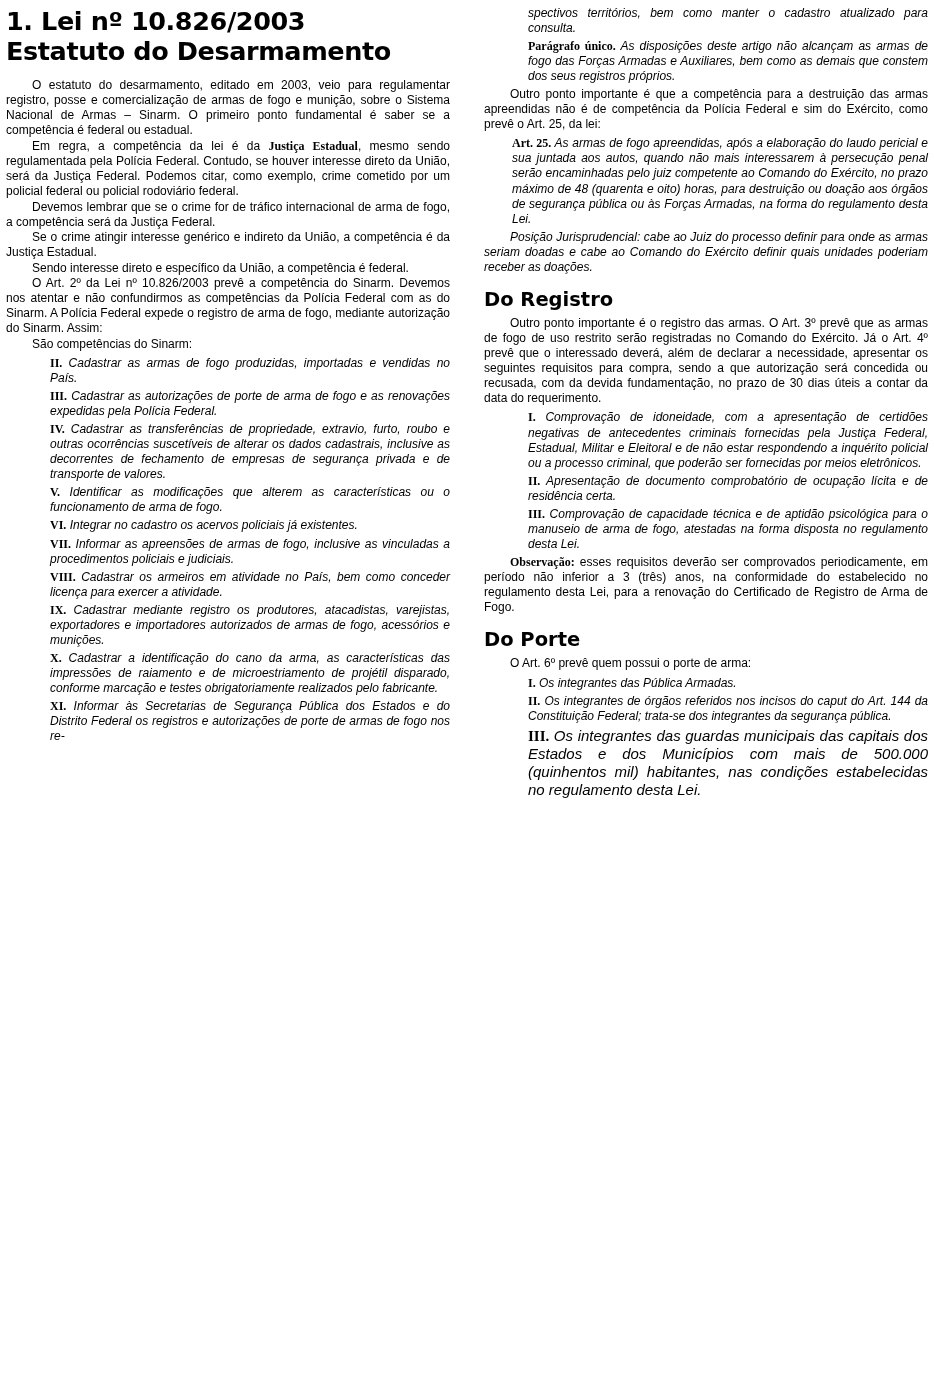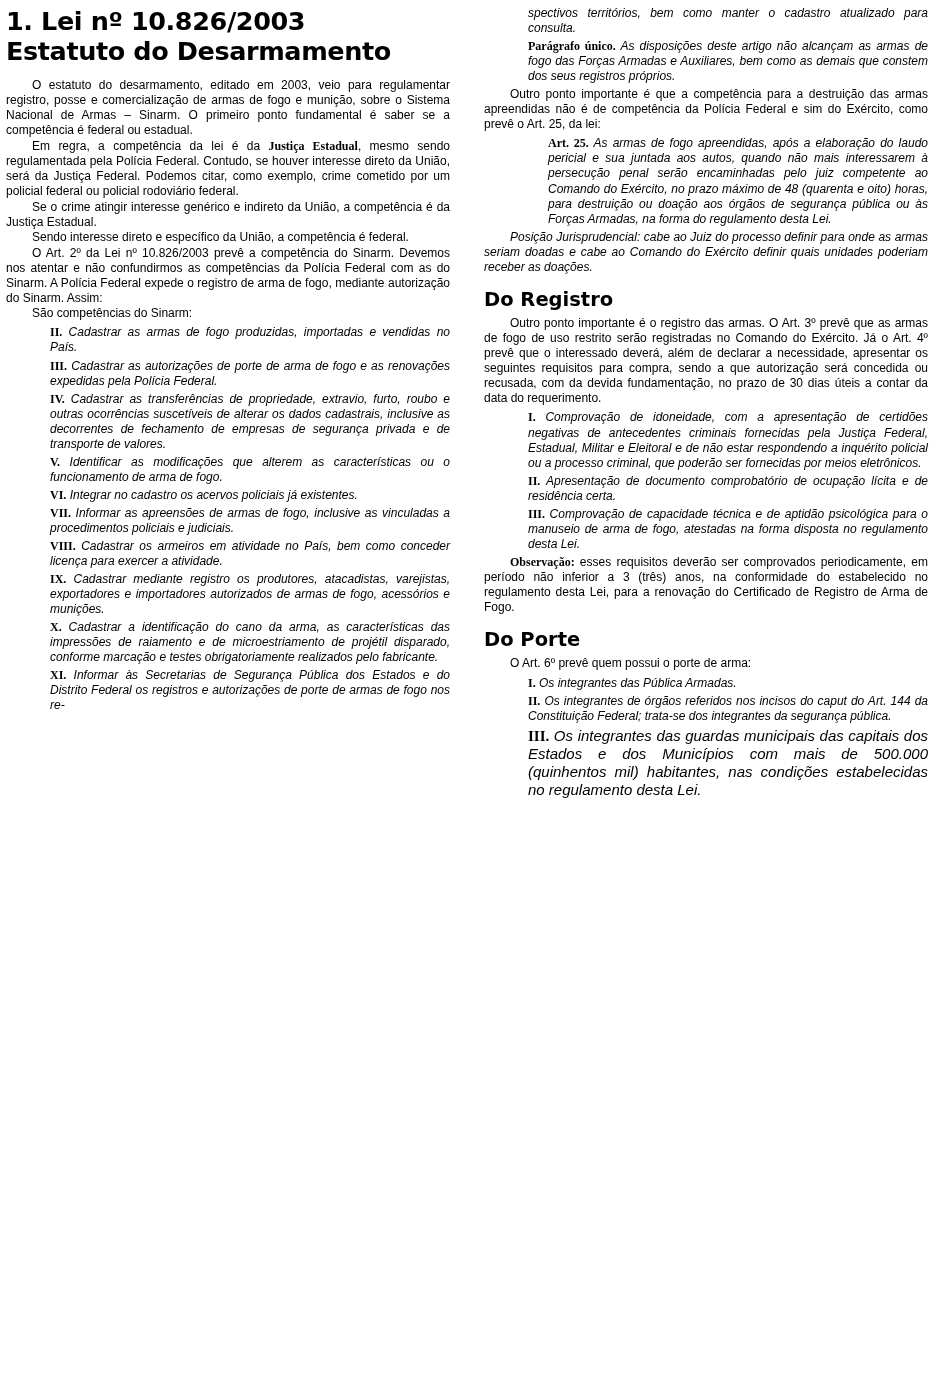--- a/index.html
+++ b/index.html
@@ -65,21 +65,21 @@
   }
   p.item-small {
     margin-left: 44px;
     text-indent: 0;
     font-style: italic;
     font-size: 15px;
     line-height: 1.2;
     margin-bottom: 3px;
   }
   p.art {
-    margin-left: 64px;
+    margin-left: 28px;
     text-indent: 0;
     font-style: italic;
     margin-bottom: 3px;
   }
   p.gap {
     margin-bottom: 4px;
   }
   .b {
     font-weight: bold;
     font-style: normal;
@@ -98,20 +98,21 @@
     <div class="col">
       <h1 class="doc-title">
         <span>1. Lei nº 10.826/2003</span><br>
         <span>Estatuto do Desarmamento</span>
       </h1>
 
       <p class="ind">O estatuto do desarmamento, editado em 2003, veio para regulamentar registro, posse e comercialização de armas de fogo e munição, sobre o Sistema Nacional de Armas – Sinarm. O primeiro ponto fundamental é saber se a competência é federal ou estadual.</p>
 
       <p class="ind">Em regra, a competência da lei é da <span class="b">Justiça Estadual</span>, mesmo sendo regulamentada pela Polícia Federal. Contudo, se houver interesse direto da União, será da Justiça Federal. Podemos citar, como exemplo, crime cometido por um policial federal ou policial rodoviário federal.</p>
 
+      <p class="ind">Devemos lembrar que se o crime for de tráfico internacional de arma de fogo, a competência será da Justiça Federal.</p>
       <p class="ind">Se o crime atingir interesse genérico e indireto da União, a competência é da Justiça Estadual.</p>
       <p class="ind">Sendo interesse direto e específico da União, a competência é federal.</p>
       <p class="ind">O Art. 2º da Lei nº 10.826/2003 prevê a competência do Sinarm. Devemos nos atentar e não confundirmos as competências da Polícia Federal com as do Sinarm. A Polícia Federal expede o registro de arma de fogo, mediante autorização do Sinarm. Assim:</p>
       <p class="ind gap">São competências do Sinarm:</p>
 
       <p class="item"><span class="b">II.</span><span> Cadastrar as armas de fogo produzidas, importadas e vendidas no País.</span></p>
       <p class="item"><span class="b">III.</span><span> Cadastrar as autorizações de porte de arma de fogo e as renovações expedidas pela Polícia Federal.</span></p>
       <p class="item"><span class="b">IV.</span><span> Cadastrar as transferências de propriedade, extravio, furto, roubo e outras ocorrências suscetíveis de alterar os dados cadastrais, inclusive as decorrentes de fechamento de empresas de segurança privada e de transporte de valores.</span></p>
       <p class="item"><span class="b">V.</span><span> Identificar as modificações que alterem as características ou o funcionamento de arma de fogo.</span></p>
       <p class="item"><span class="b">VI.</span><span> Integrar no cadastro os acervos policiais já existentes.</span></p>

